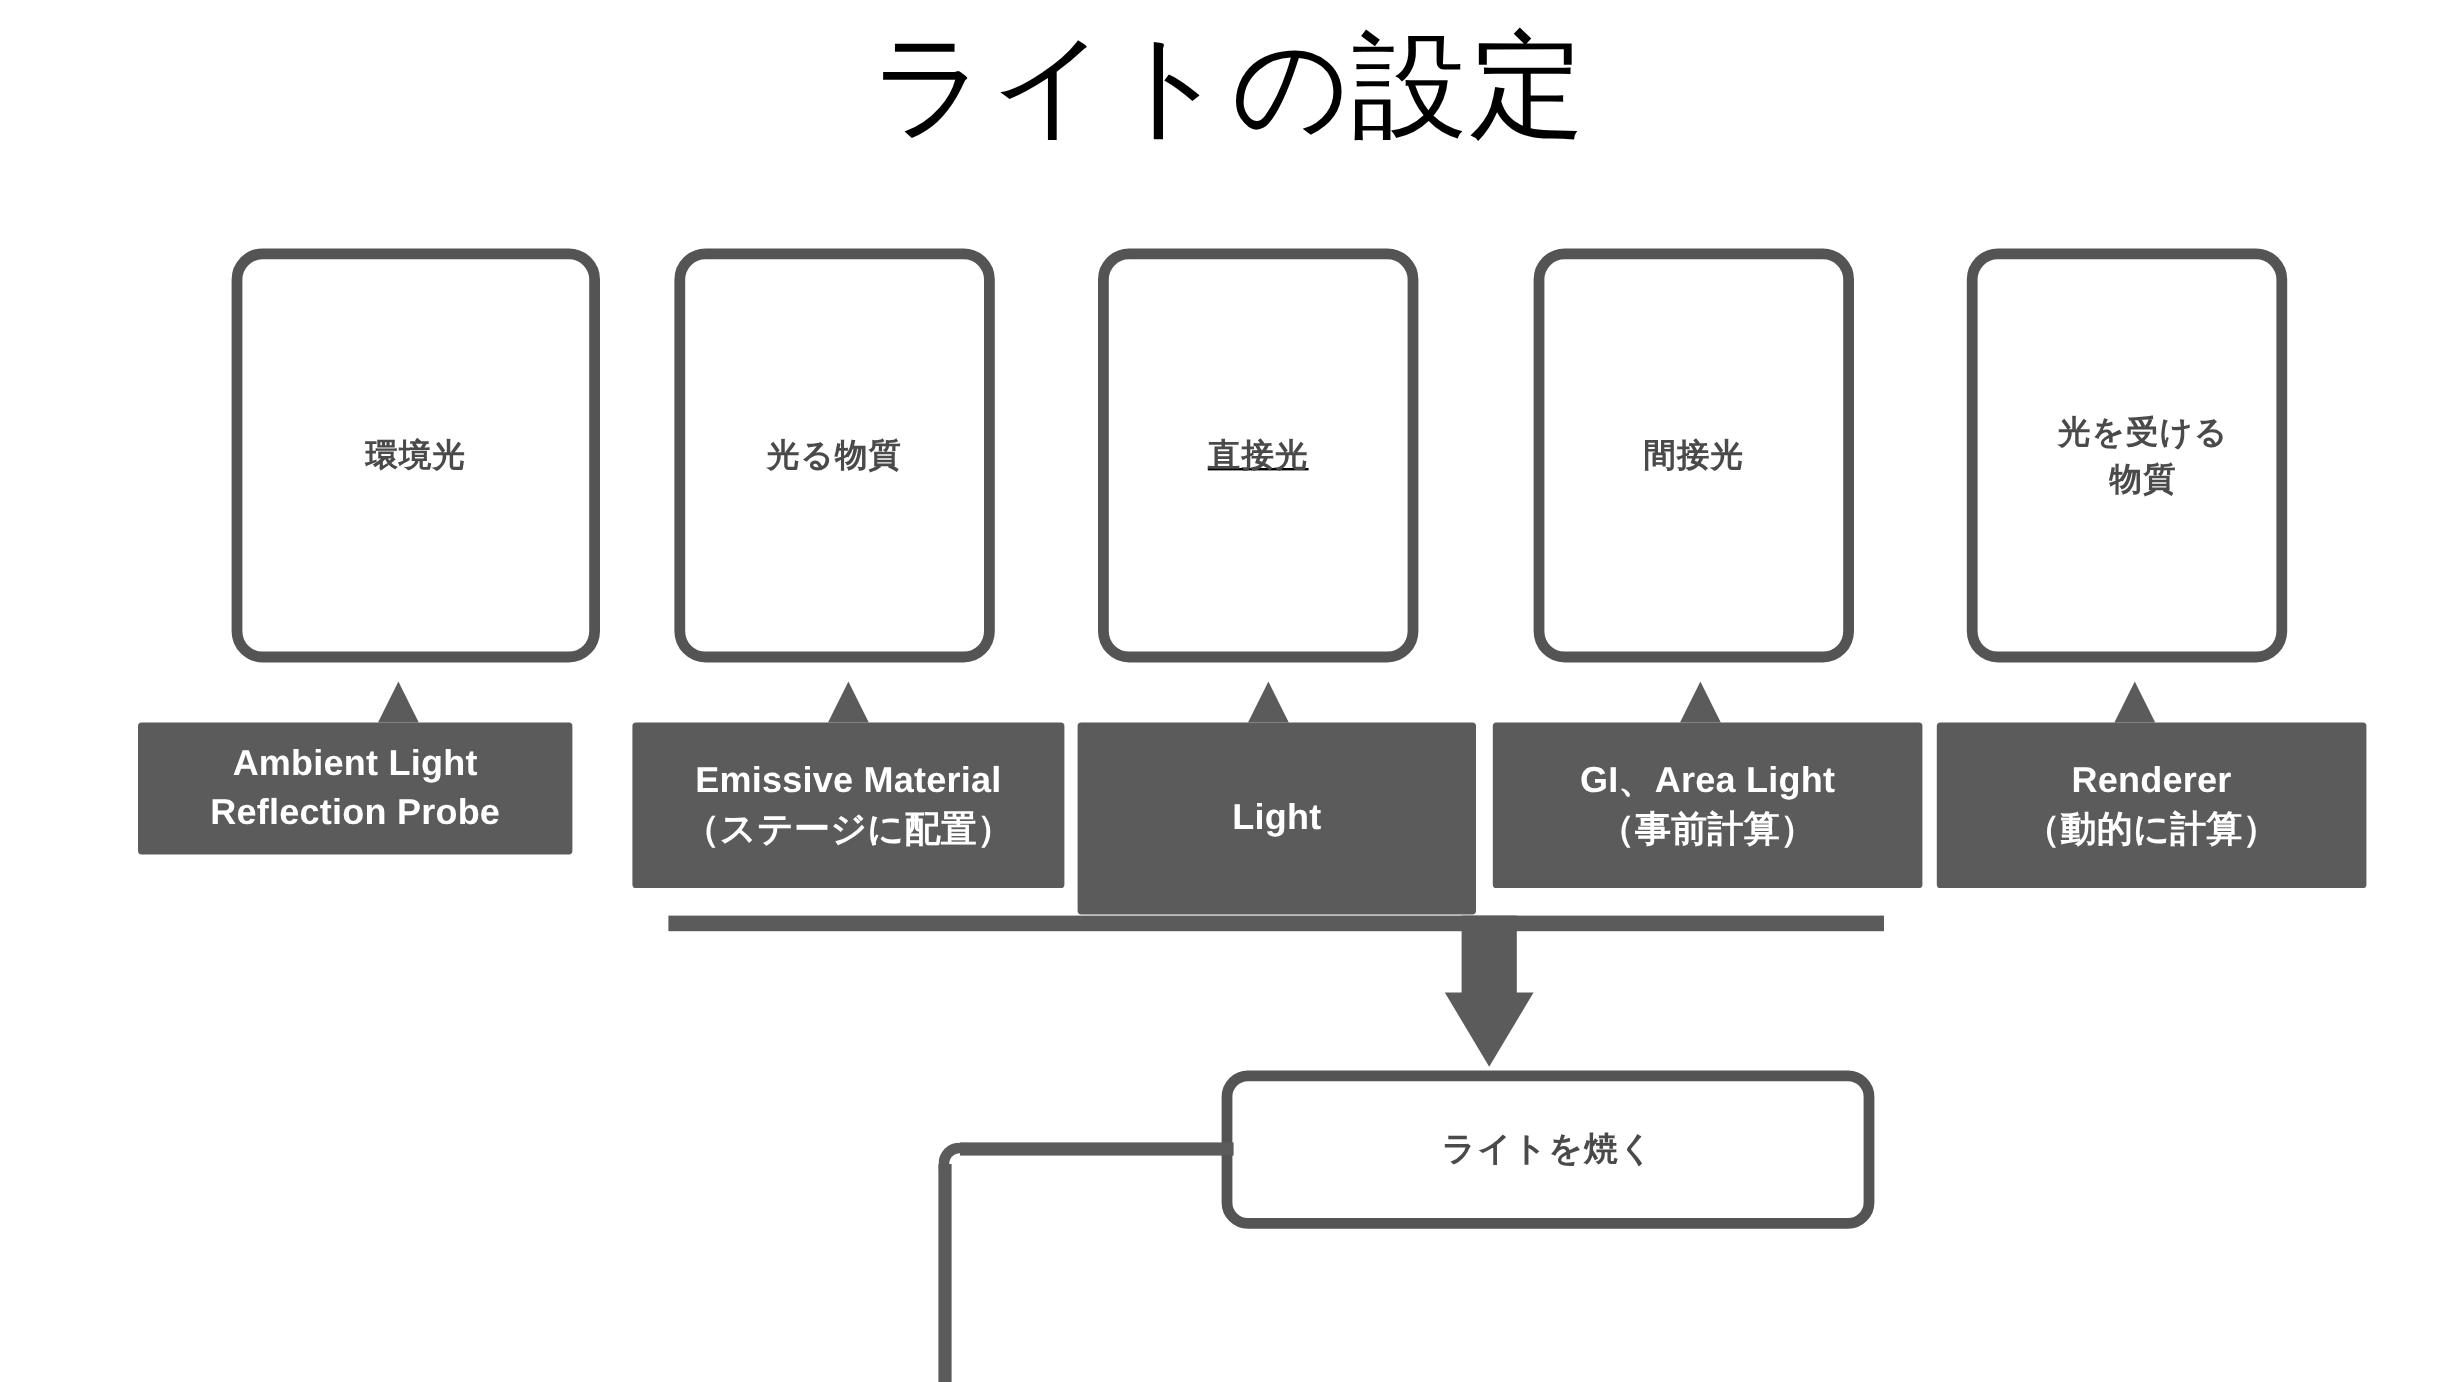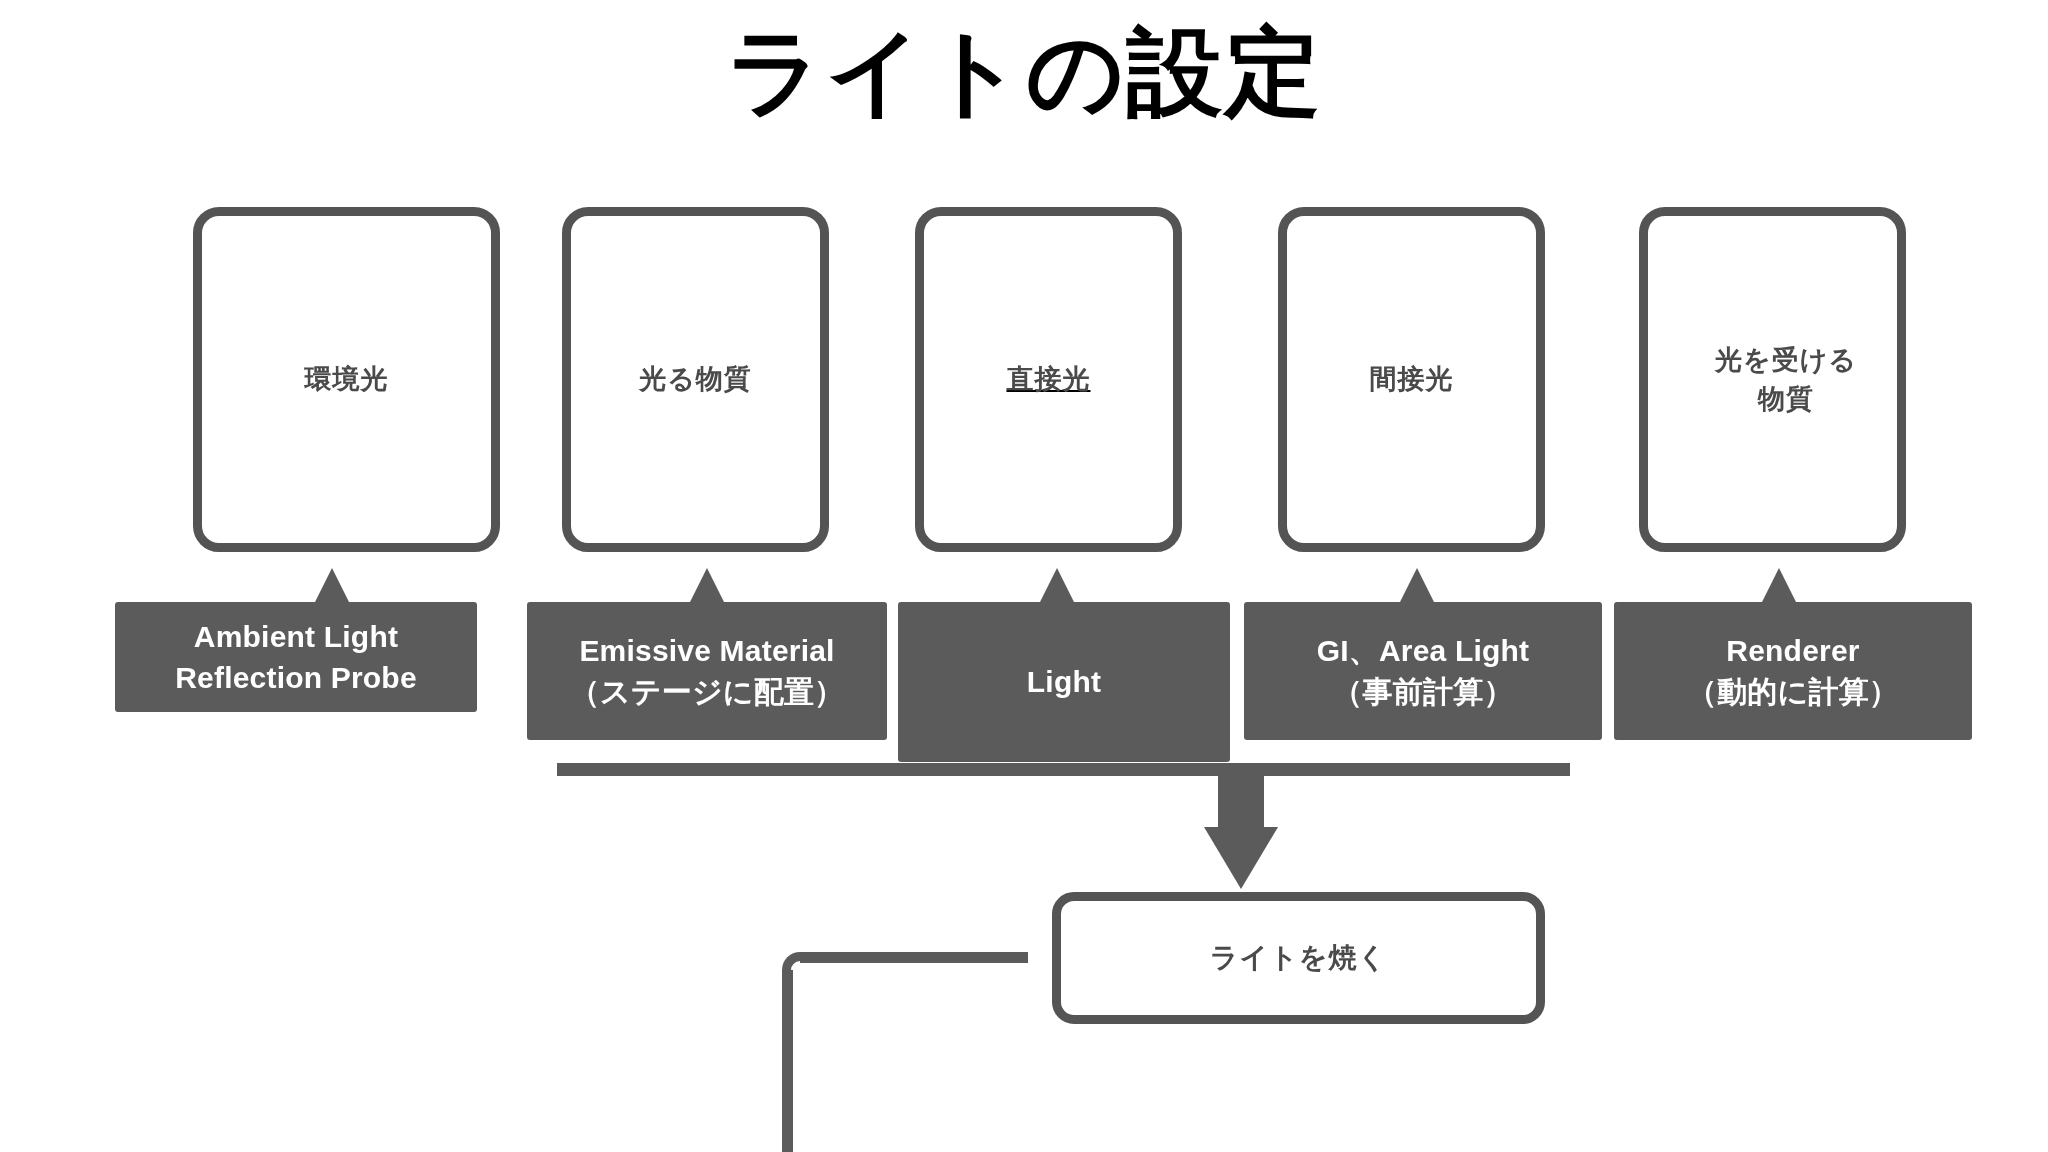--- a/index.html
+++ b/index.html
@@ -19,21 +19,21 @@
   }
 
   
   #title {
     position: absolute;
     left: 0;
     top: 18px;
     width: 2048px;
     text-align: center;
     font-size: 96px;
-    font-weight: 700;
+    font-weight: 400;
     color: #000000;
     letter-spacing: 2px;
     line-height: 1.12;
     white-space: nowrap;
   }
 
   
   .card {
     position: absolute;
     box-sizing: border-box;
@@ -193,21 +193,21 @@
     <span class="bar-label">
       <span>Renderer</span><br>
       <span>（動的に計算）</span>
     </span>
   </div>
 
   <div id="bus-line" style="left:557px; top:763px; width:1013px; height:13px;"></div>
   <div id="bus-stem" style="left:1218px; top:763px; width:46px; height:67px;"></div>
   <div id="bus-arrowhead" style="left:1204px; top:827px;"></div>
 
-  <div id="bake-box" style="left:1052px; top:892px; width:493px; height:132px;">
+  <div id="bake-box" style="left:1018px; top:892px; width:544px; height:132px;">
     <span class="card-label">ライトを焼く</span>
   </div>
 
   <div id="elbow-h" style="left:800px; top:952px; width:228px; height:11px;"></div>
   <div id="elbow-corner" style="left:782px; top:952px; width:24px; height:24px;"></div>
   <div id="elbow-v" style="left:782px; top:970px; width:11px; height:182px;"></div>
 
 </div>
 
 </body></html>

